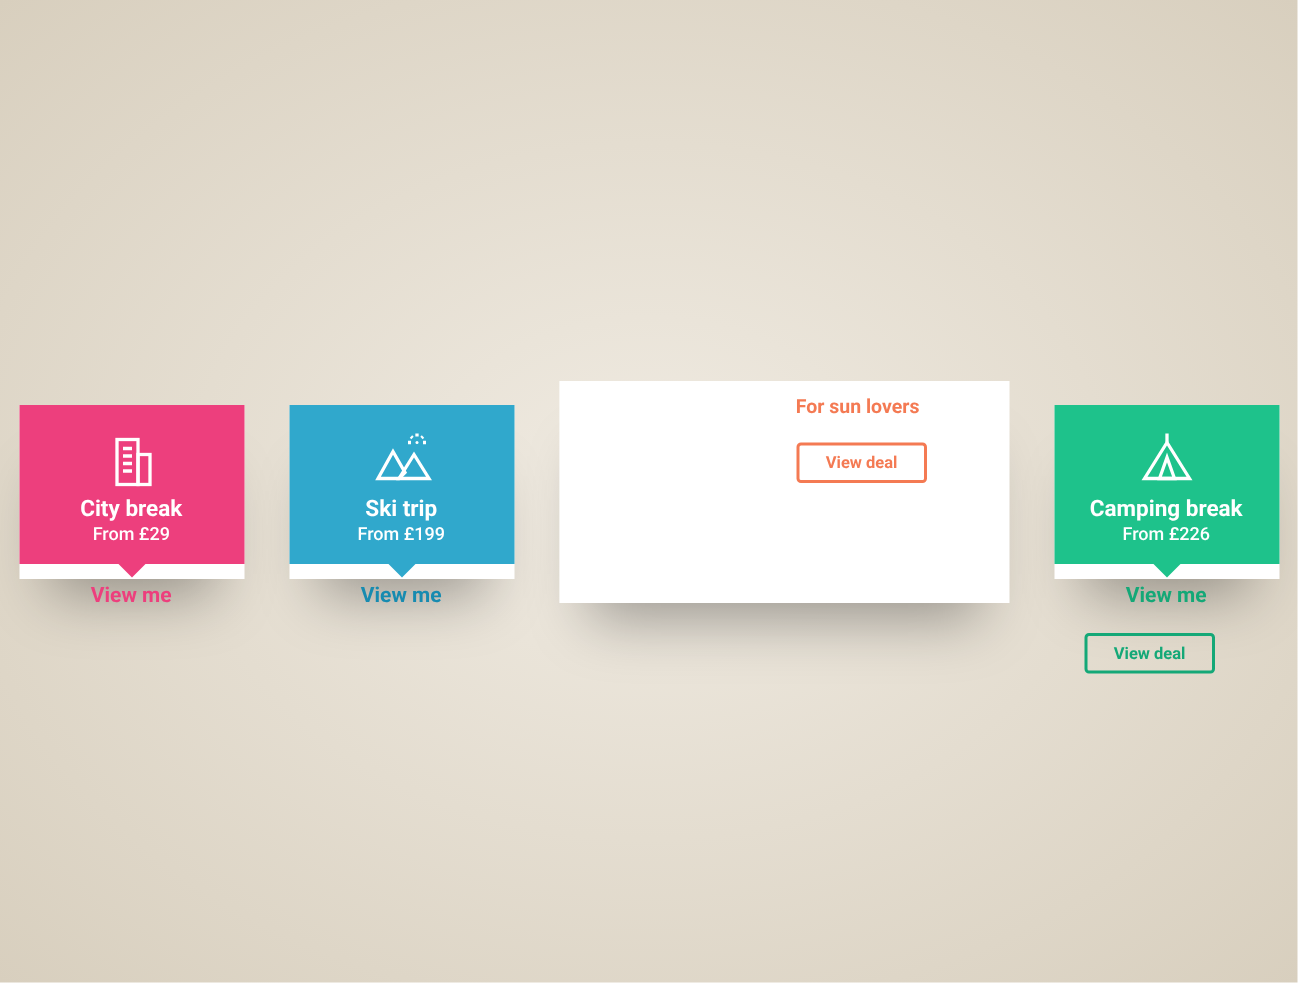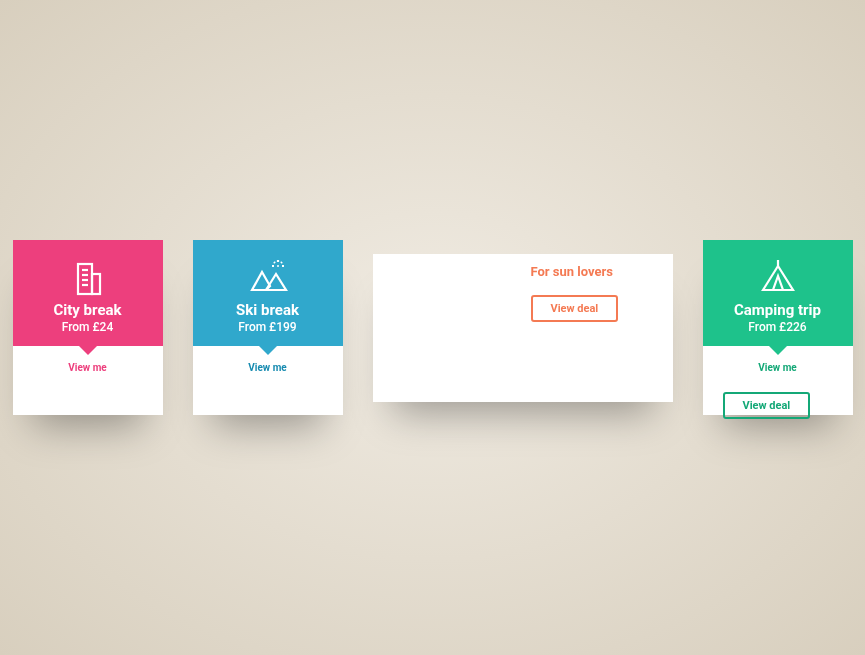--- a/index.html
+++ b/index.html
@@ -9,21 +9,21 @@
     background: radial-gradient(ellipse at center, #f0ebe2 0%, #d8cfbe 100%);
     display: flex;
     align-items: center;
     justify-content: center;
     gap: 30px;
     padding: 0 20px;
   }
 
   .card {
     width: 150px;
-    height: 175px;
+    height: 116px;
     background: #fff;
     box-shadow: 0 30px 40px -20px rgba(0,0,0,0.35);
     position: relative;
     text-align: right;
     flex-shrink: 0;
   }
 
   .card .top {
     height: 106px;
     color: #fff;
@@ -48,21 +48,21 @@
   .card .top .icon { height: 42px; display:flex; align-items:center; justify-content:center; margin-bottom:2px;}
   .card .top .icon svg { stroke:#fff; fill:none; stroke-width:2.2; }
   .card .title { font-size: 15px; font-weight: 700; }
   .card .sub   { font-size: 12px; font-weight: 500; margin-top: 1px; }
 
   .card .bottom {
     height: 42px;
     display: flex;
     align-items: center;
     justify-content: center;
-    font-size: 10px;
+    font-size: 14px;
     font-weight: 700;
     cursor: pointer;
   }
 
   .pink .top  { background:#ed3f7d; color:#ed3f7d; }
   .pink .top * { color:#fff; }
   .pink .bottom{ color:#ed3f7d; }
 
   .blue .top  { background:#30a8cc; color:#30a8cc; }
   .blue .top * { color:#fff; }
@@ -142,40 +142,40 @@
       <svg width="40" height="40" viewBox="0 0 40 40">
         <rect x="10" y="6" width="14" height="30"></rect>
         <rect x="24" y="16" width="8" height="20"></rect>
         <line x1="14" y1="12" x2="20" y2="12"></line>
         <line x1="14" y1="17" x2="20" y2="17"></line>
         <line x1="14" y1="22" x2="20" y2="22"></line>
         <line x1="14" y1="27" x2="20" y2="27"></line>
       </svg>
     </div>
     <div class="title">City break</div>
-    <div class="sub">From £24</div>
+    <div class="sub">From £29</div>
   </div>
   <div class="bottom">View me</div>
 </div>
 
 <div class="card blue">
   <div class="top">
     <div class="icon">
       <svg width="44" height="40" viewBox="0 0 44 40">
         <path d="M6 32 L16 14 L24 28 L20 32 Z"></path>
         <path d="M20 32 L30 16 L40 32 Z"></path>
         <circle cx="32" cy="8" r="1" fill="#fff" stroke="none"></circle>
         <line x1="32" y1="4" x2="32" y2="2"></line>
         <line x1="36" y1="8" x2="38" y2="8"></line>
         <line x1="28" y1="8" x2="26" y2="8"></line>
         <line x1="35" y1="5" x2="36" y2="4"></line>
         <line x1="29" y1="5" x2="28" y2="4"></line>
       </svg>
     </div>
-    <div class="title">Ski break</div>
+    <div class="title">Ski trip</div>
     <div class="sub">From £199</div>
   </div>
   <div class="bottom">View me</div>
 </div>
 
 <div class="expanded">
   <div class="left-img"></div>
   <div class="right">
     <div class="etitle">For sun lovers</div>
     <div class="ebtn">View deal</div>
@@ -185,19 +185,19 @@
 <div class="green-wrap">
   <div class="card green">
     <div class="top">
       <div class="icon">
         <svg width="42" height="40" viewBox="0 0 42 40">
           <path d="M6 32 L21 8 L36 32 Z"></path>
           <path d="M21 18 L16 32 L26 32 Z"></path>
           <line x1="21" y1="8" x2="21" y2="2"></line>
         </svg>
       </div>
-      <div class="title">Camping trip</div>
+      <div class="title">Camping break</div>
       <div class="sub">From £226</div>
     </div>
     <div class="bottom">View me</div>
   </div>
   <div class="ghost-btn" style="left:20px; top:152px;">View deal</div>
 </div>
 
 </body></html>

